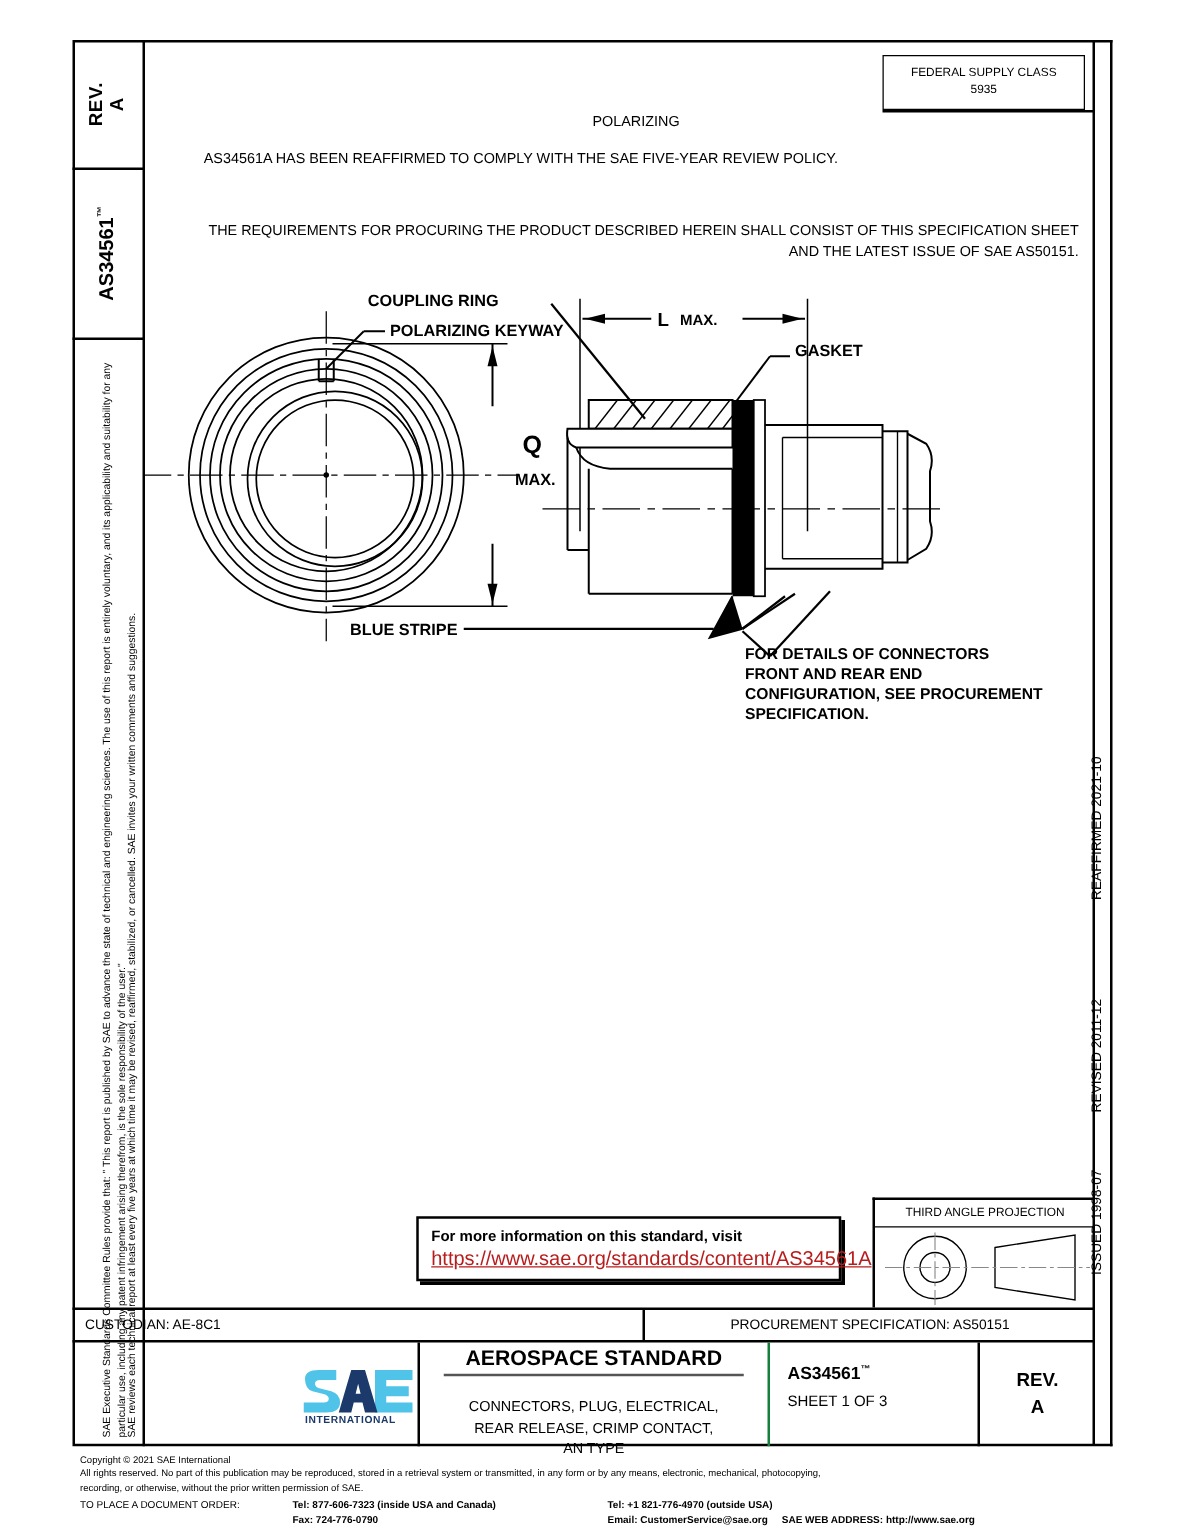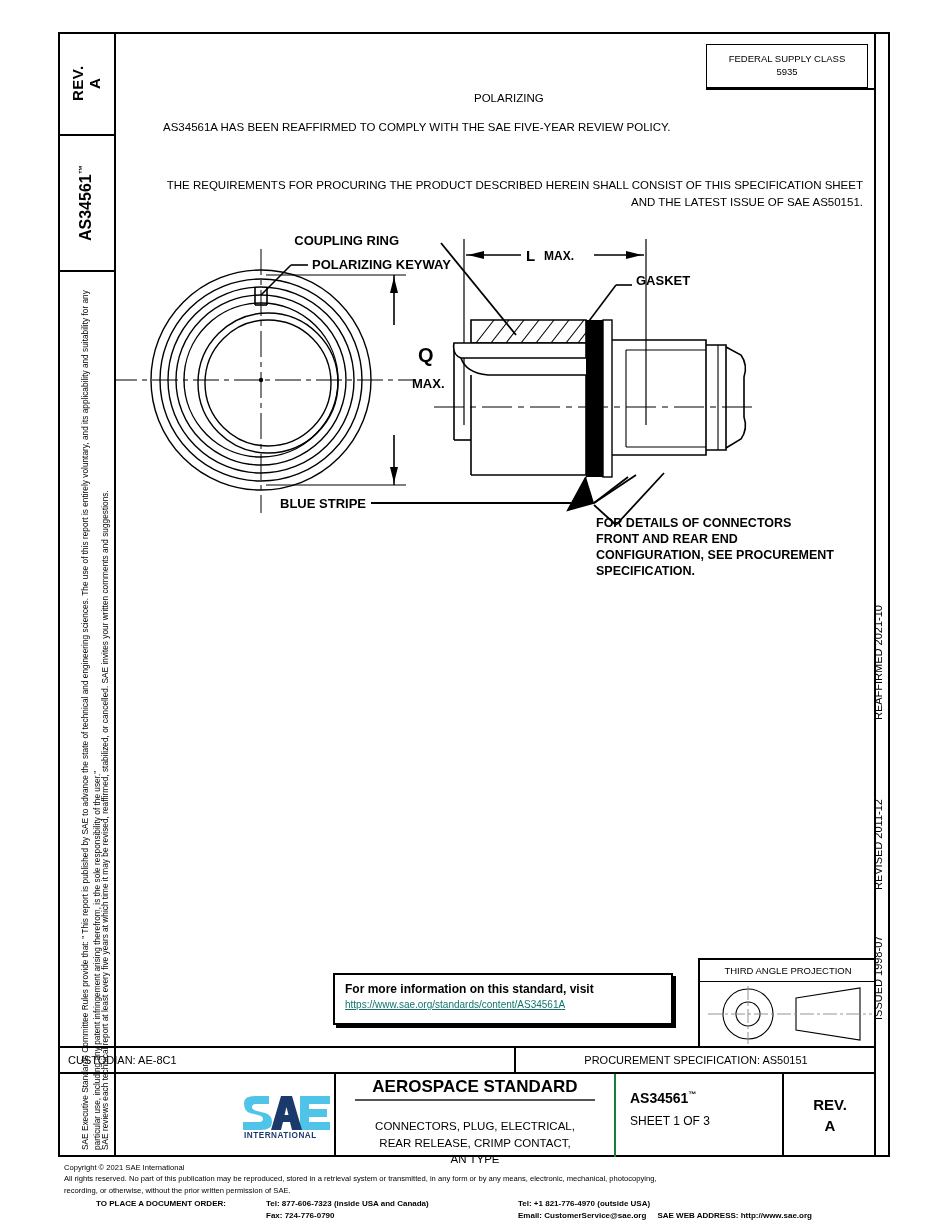--- a/index.html
+++ b/index.html
@@ -117,21 +117,21 @@
   #info-box {
     left: 333px; top: 973px; width: 340px; height: 52px;
     border: 2px solid #000;
     box-shadow: 3px 3px 0 #000;
     background: #fff;
     padding: 7px 0 0 10px;
     box-sizing: border-box;
   }
   #info-box .l1 { font-size: 12px; font-weight: bold; }
   #info-box .l2 {
-    font-size: 10px; color: #0f766e; 
+    font-size: 16px; color: #b91c1c; 
     margin-top: 3px; display: block;
   }
 
   
   #tap-box {
     left: 698px; top: 958px; width: 178px; height: 88px;
     border-top: 2px solid #000; border-left: 2px solid #000;
     box-sizing: border-box;
   }
   #tap-label {
@@ -196,21 +196,21 @@
     font-size: 15px; font-weight: bold; line-height: 1.35;
   }
 
   
   .sae-logo { width: 96px; height: 46px; position: relative; }
 
   
   #footer { left: 64px; top: 1162px; width: 830px; font-size: 7.6px; line-height: 1.5; }
   #footer .small { font-size: 7.6px; }
   #order-row { display: flex; margin-top: 2px; }
-  #order-row .c1 { width: 170px; font-weight: bold; font-size: 8px; margin-left: 32px; }
+  #order-row .c1 { width: 170px; font-weight: normal; font-size: 8px; }
   #order-row .c2 { width: 252px; font-weight: bold; font-size: 8px; line-height: 1.5; }
   #order-row .c3 { font-weight: bold; font-size: 8px; line-height: 1.5; }
 </style>
 </head>
 <body>
 
 <div class="page">
 
   <div class="bx" id="main-frame"></div>
   <div class="bx" id="edge-col"></div>

